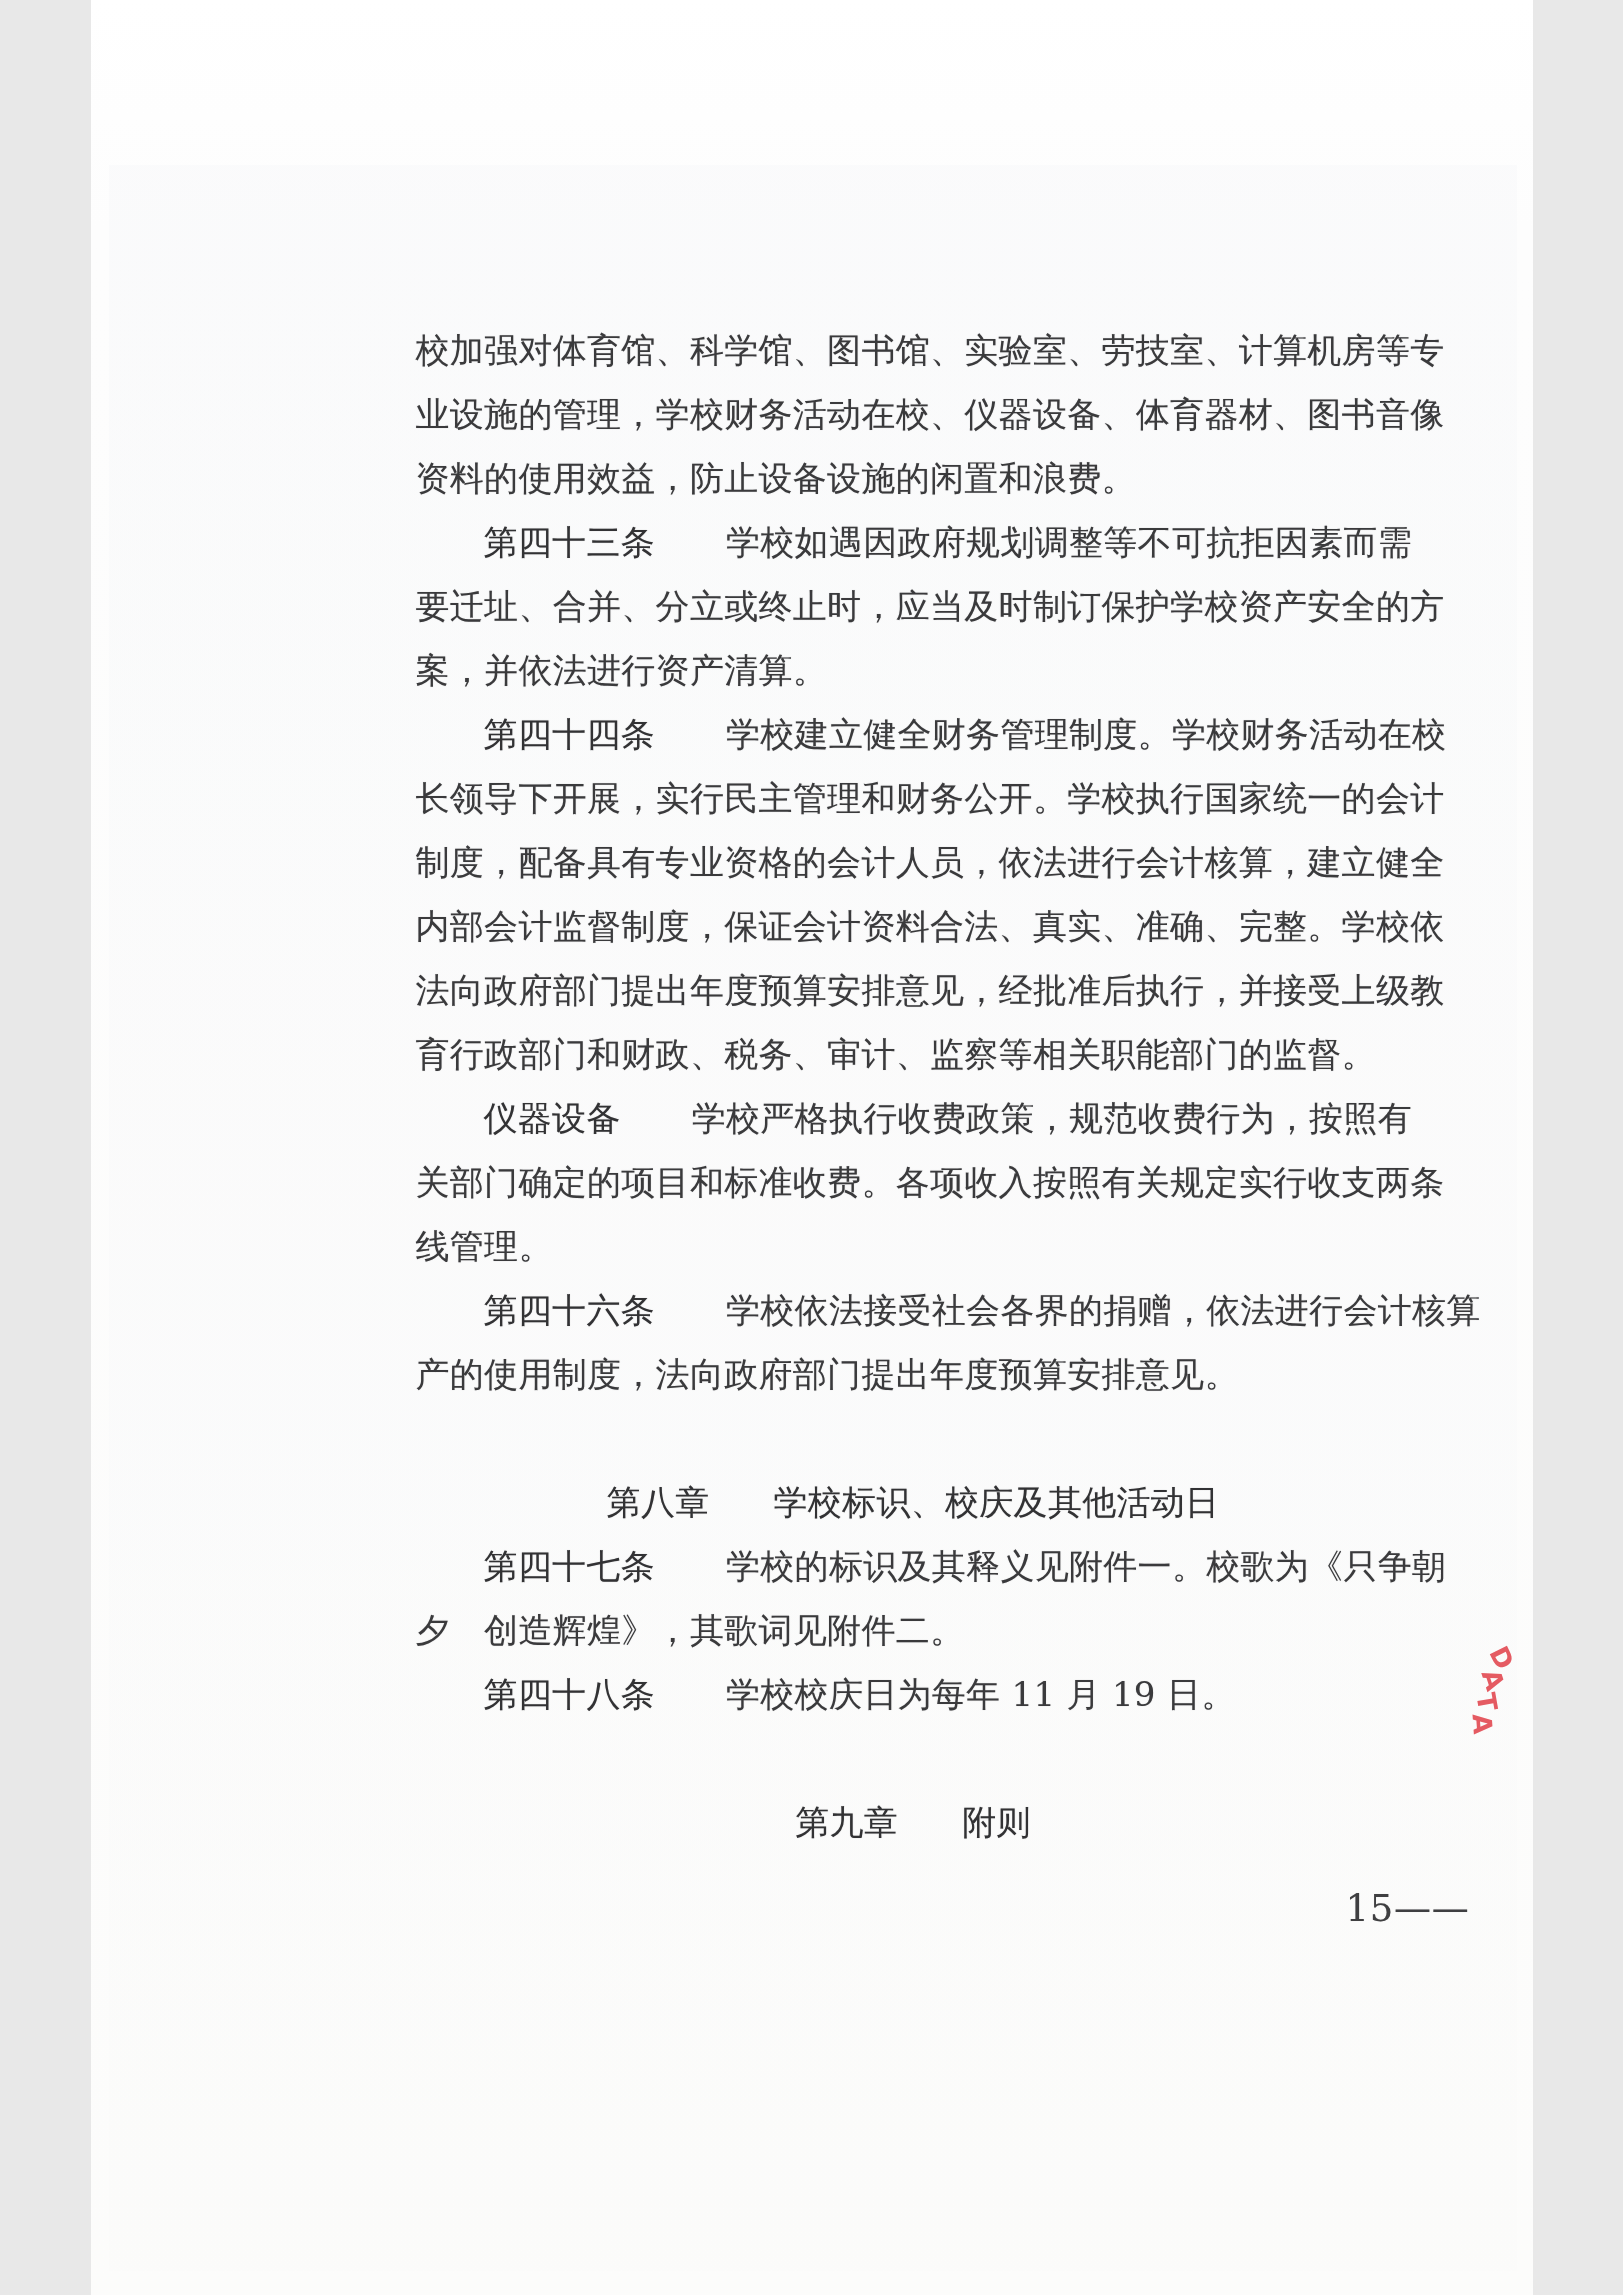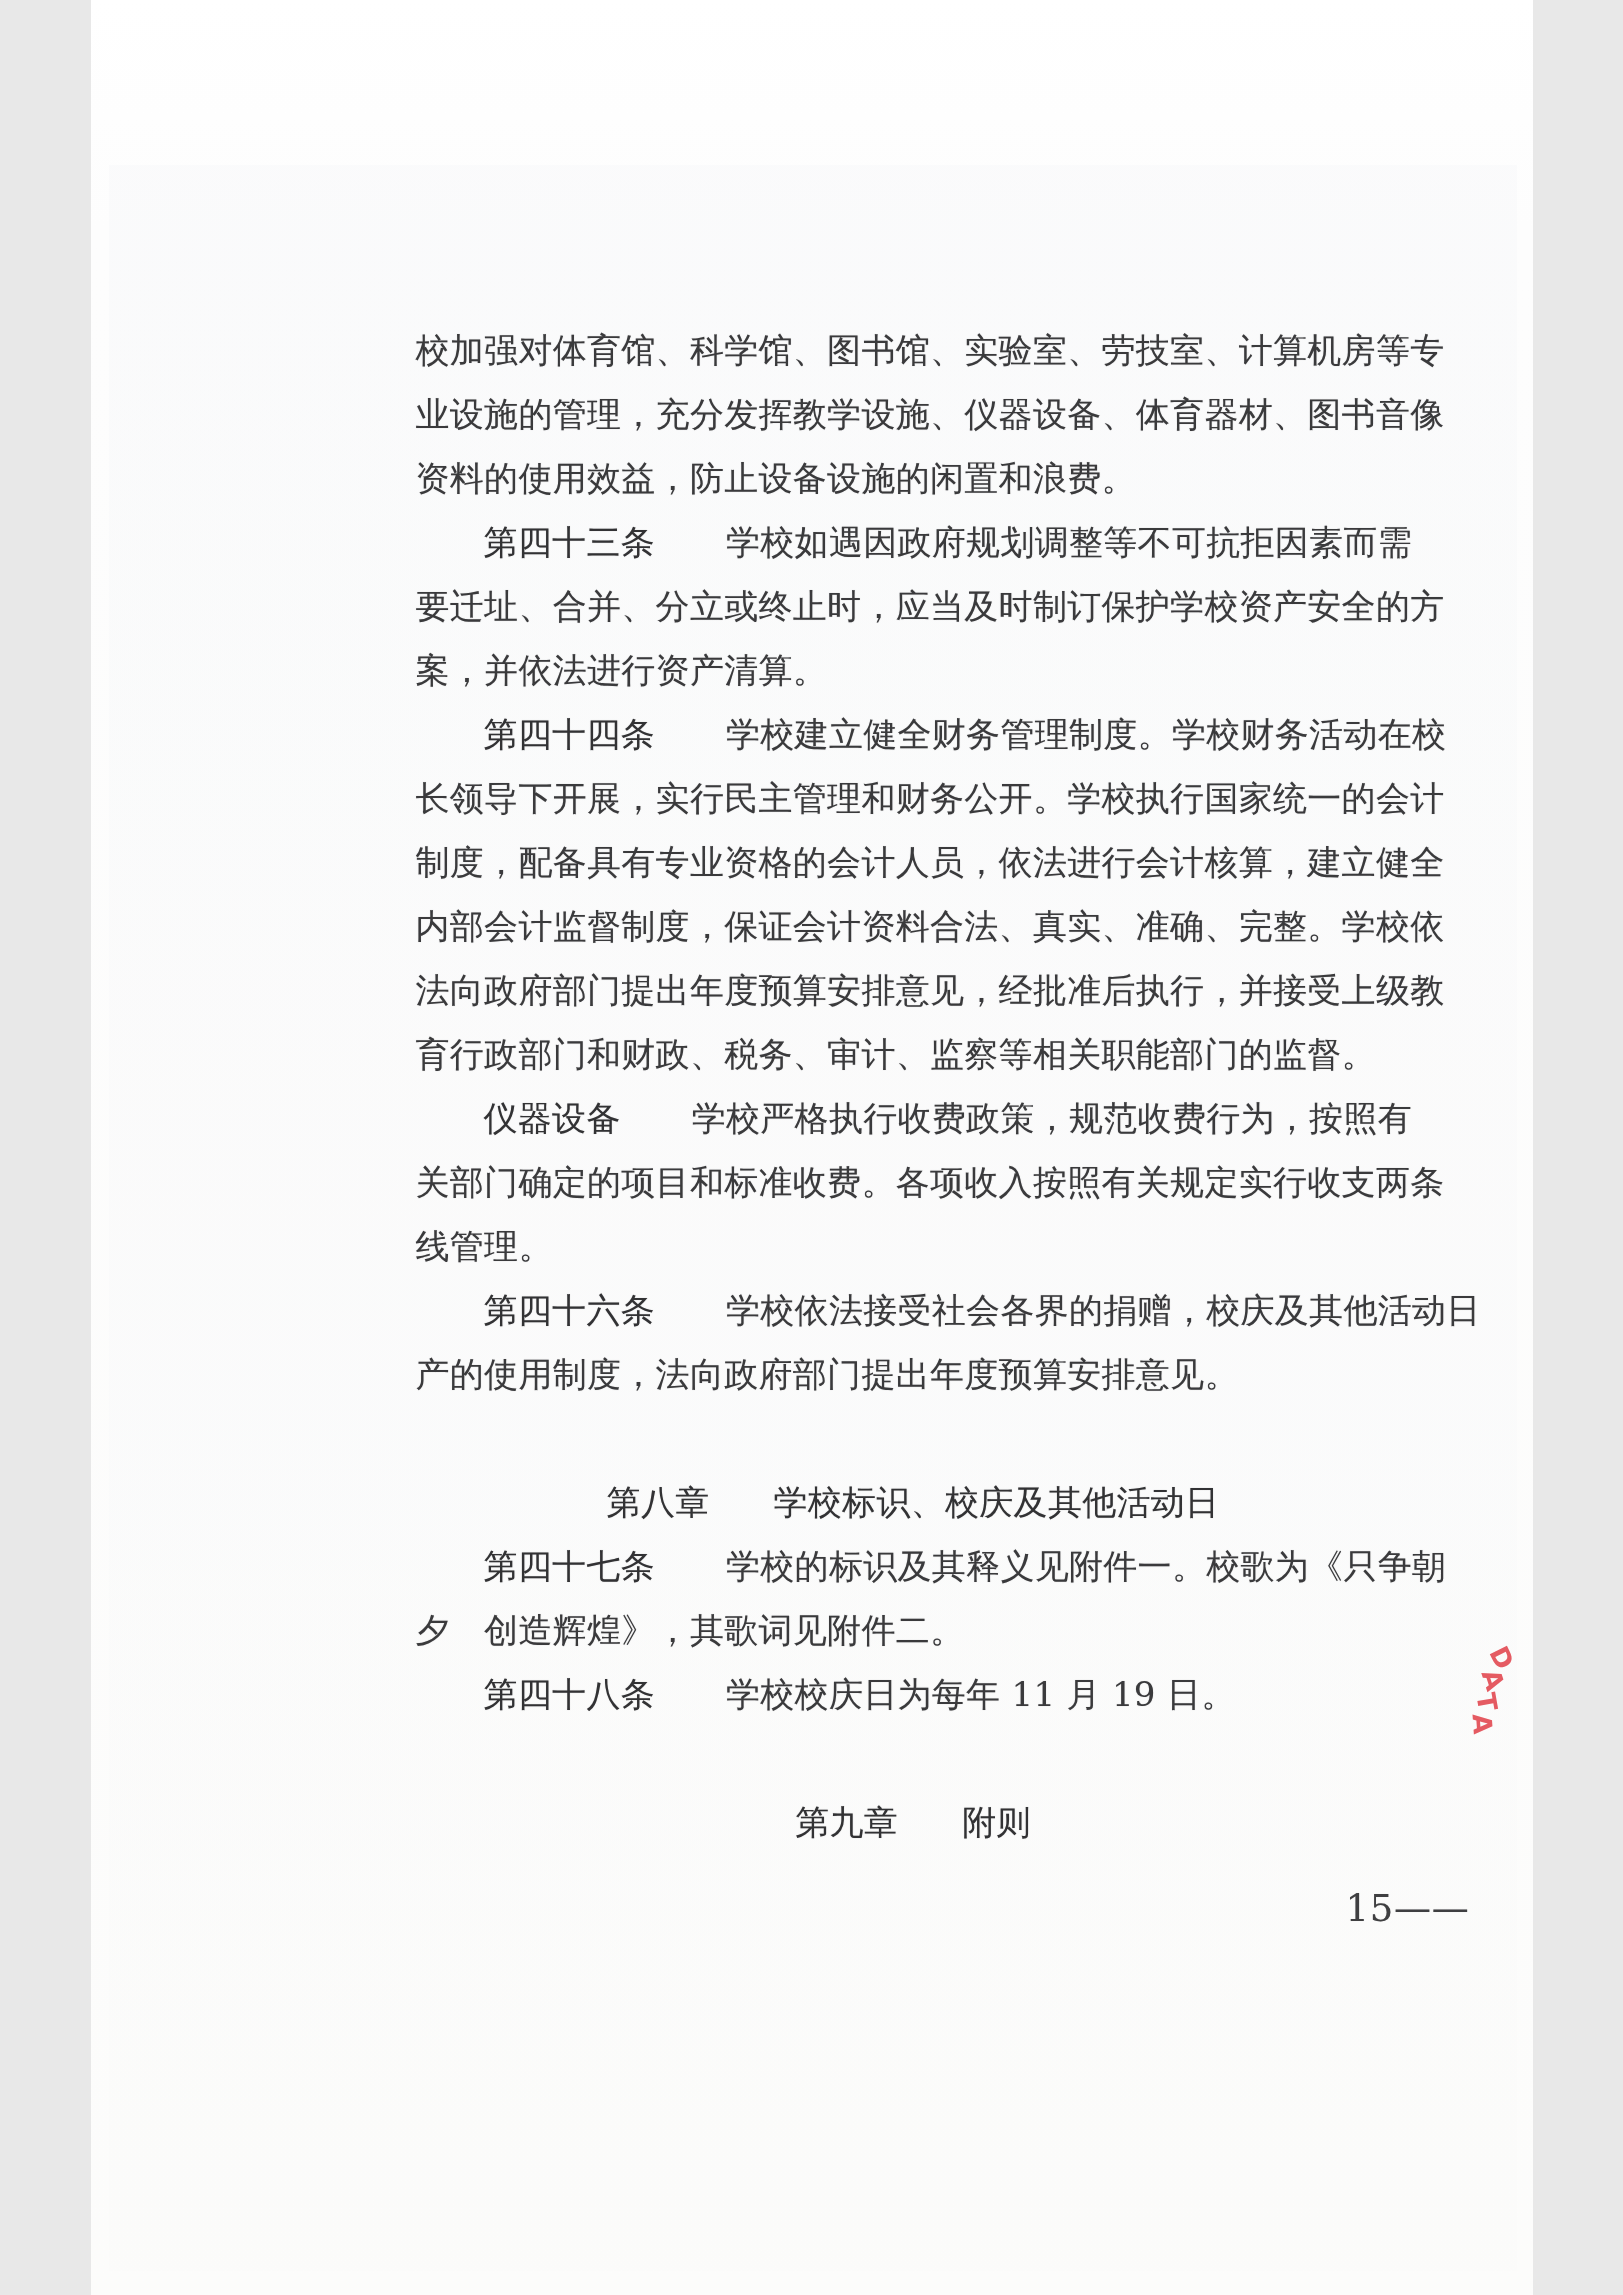--- a/index.html
+++ b/index.html
@@ -70,35 +70,35 @@
   }
 </style>
 </head>
 <body>
 
 <div class="page">
   <div class="paper-texture"></div>
 
   <div class="doc">
       <div class="line body"><span class="txt">校加强对体育馆、科学馆、图书馆、实验室、劳技室、计算机房等专</span></div>
-      <div class="line body"><span class="txt">业设施的管理，充分发挥教学设施、仪器设备、体育器材、图书音像</span></div>
+      <div class="line body"><span class="txt">业设施的管理，学校财务活动在校、仪器设备、体育器材、图书音像</span></div>
       <div class="line body"><span class="txt">资料的使用效益，防止设备设施的闲置和浪费。</span></div>
       <div class="line article"><span class="label">第四十三条</span><span class="txt">学校如遇因政府规划调整等不可抗拒因素而需</span></div>
       <div class="line body"><span class="txt">要迁址、合并、分立或终止时，应当及时制订保护学校资产安全的方</span></div>
       <div class="line body"><span class="txt">案，并依法进行资产清算。</span></div>
       <div class="line article"><span class="label">第四十四条</span><span class="txt">学校建立健全财务管理制度。学校财务活动在校</span></div>
       <div class="line body"><span class="txt">长领导下开展，实行民主管理和财务公开。学校执行国家统一的会计</span></div>
       <div class="line body"><span class="txt">制度，配备具有专业资格的会计人员，依法进行会计核算，建立健全</span></div>
       <div class="line body"><span class="txt">内部会计监督制度，保证会计资料合法、真实、准确、完整。学校依</span></div>
       <div class="line body"><span class="txt">法向政府部门提出年度预算安排意见，经批准后执行，并接受上级教</span></div>
       <div class="line body"><span class="txt">育行政部门和财政、税务、审计、监察等相关职能部门的监督。</span></div>
       <div class="line article"><span class="label">仪器设备</span><span class="txt">学校严格执行收费政策，规范收费行为，按照有</span></div>
       <div class="line body"><span class="txt">关部门确定的项目和标准收费。各项收入按照有关规定实行收支两条</span></div>
       <div class="line body"><span class="txt">线管理。</span></div>
-      <div class="line article"><span class="label">第四十六条</span><span class="txt">学校依法接受社会各界的捐赠，校庆及其他活动日</span></div>
+      <div class="line article"><span class="label">第四十六条</span><span class="txt">学校依法接受社会各界的捐赠，依法进行会计核算</span></div>
       <div class="line body"><span class="txt">产的使用制度，法向政府部门提出年度预算安排意见。</span></div>
       <div class="line spacer"></div>
       <div class="line chapter"><span class="label">第八章</span><span class="txt">学校标识、校庆及其他活动日</span></div>
       <div class="line article"><span class="label">第四十七条</span><span class="txt">学校的标识及其释义见附件一。校歌为《只争朝</span></div>
       <div class="line body"><span class="txt">夕　创造辉煌》，其歌词见附件二。</span></div>
       <div class="line article"><span class="label">第四十八条</span><span class="txt">学校校庆日为每年 11 月 19 日。</span></div>
       <div class="line spacer"></div>
       <div class="line chapter"><span class="label">第九章</span><span class="txt">附则</span></div>
     </div>
 

